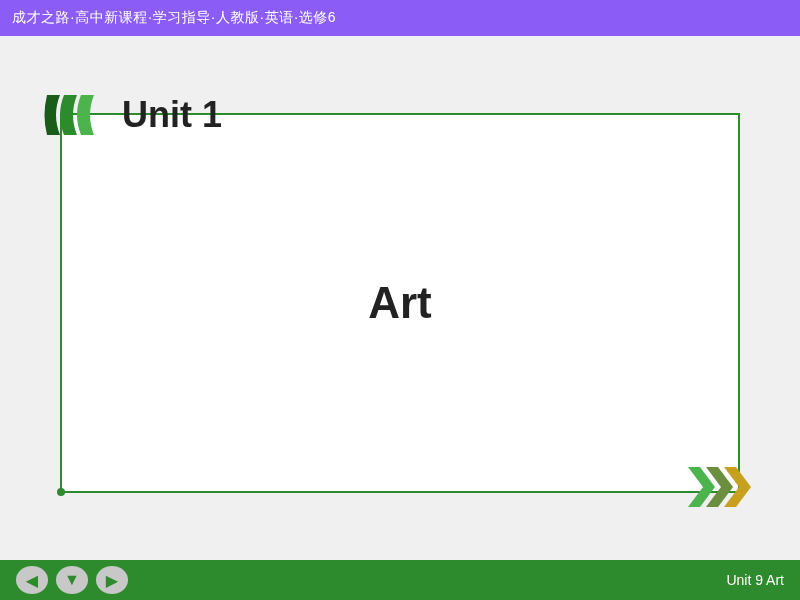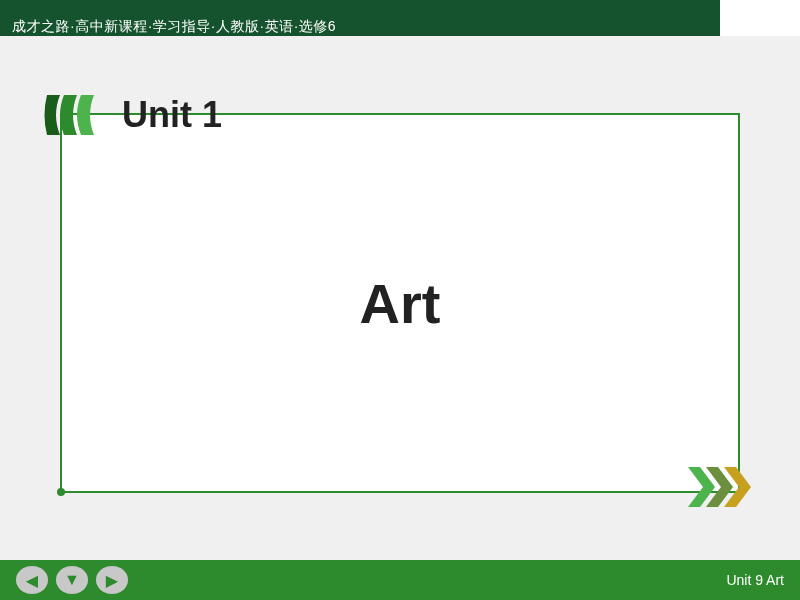--- a/index.html
+++ b/index.html
@@ -6,25 +6,25 @@
     body {
       width: 800px;
       height: 600px;
       overflow: hidden;
       background: #ffffff;
       font-family: Arial, sans-serif;
     }
 
     
     #header {
-      width: 720px;
+      width: 800px;
       height: 36px;
-      background: #14532d;
-      display: flex;
-      align-items: flex-end;
+      background: #8b5cf6;
+      display: flex;
+      align-items: center;
       padding: 0 12px;
     }
     #header span {
       color: #ffffff;
       font-size: 14px;
       letter-spacing: 0.5px;
     }
 
     
     #main {
@@ -69,21 +69,21 @@
       color: #222222;
       white-space: nowrap;
     }
 
     
     #art-text {
       position: absolute;
       top: 50%;
       left: 50%;
       transform: translate(-50%, -50%);
-      font-size: 56px;
+      font-size: 44px;
       font-weight: bold;
       color: #222222;
     }
 
     
     .dot-left {
       position: absolute;
       bottom: -5px;
       left: -5px;
       width: 8px;

